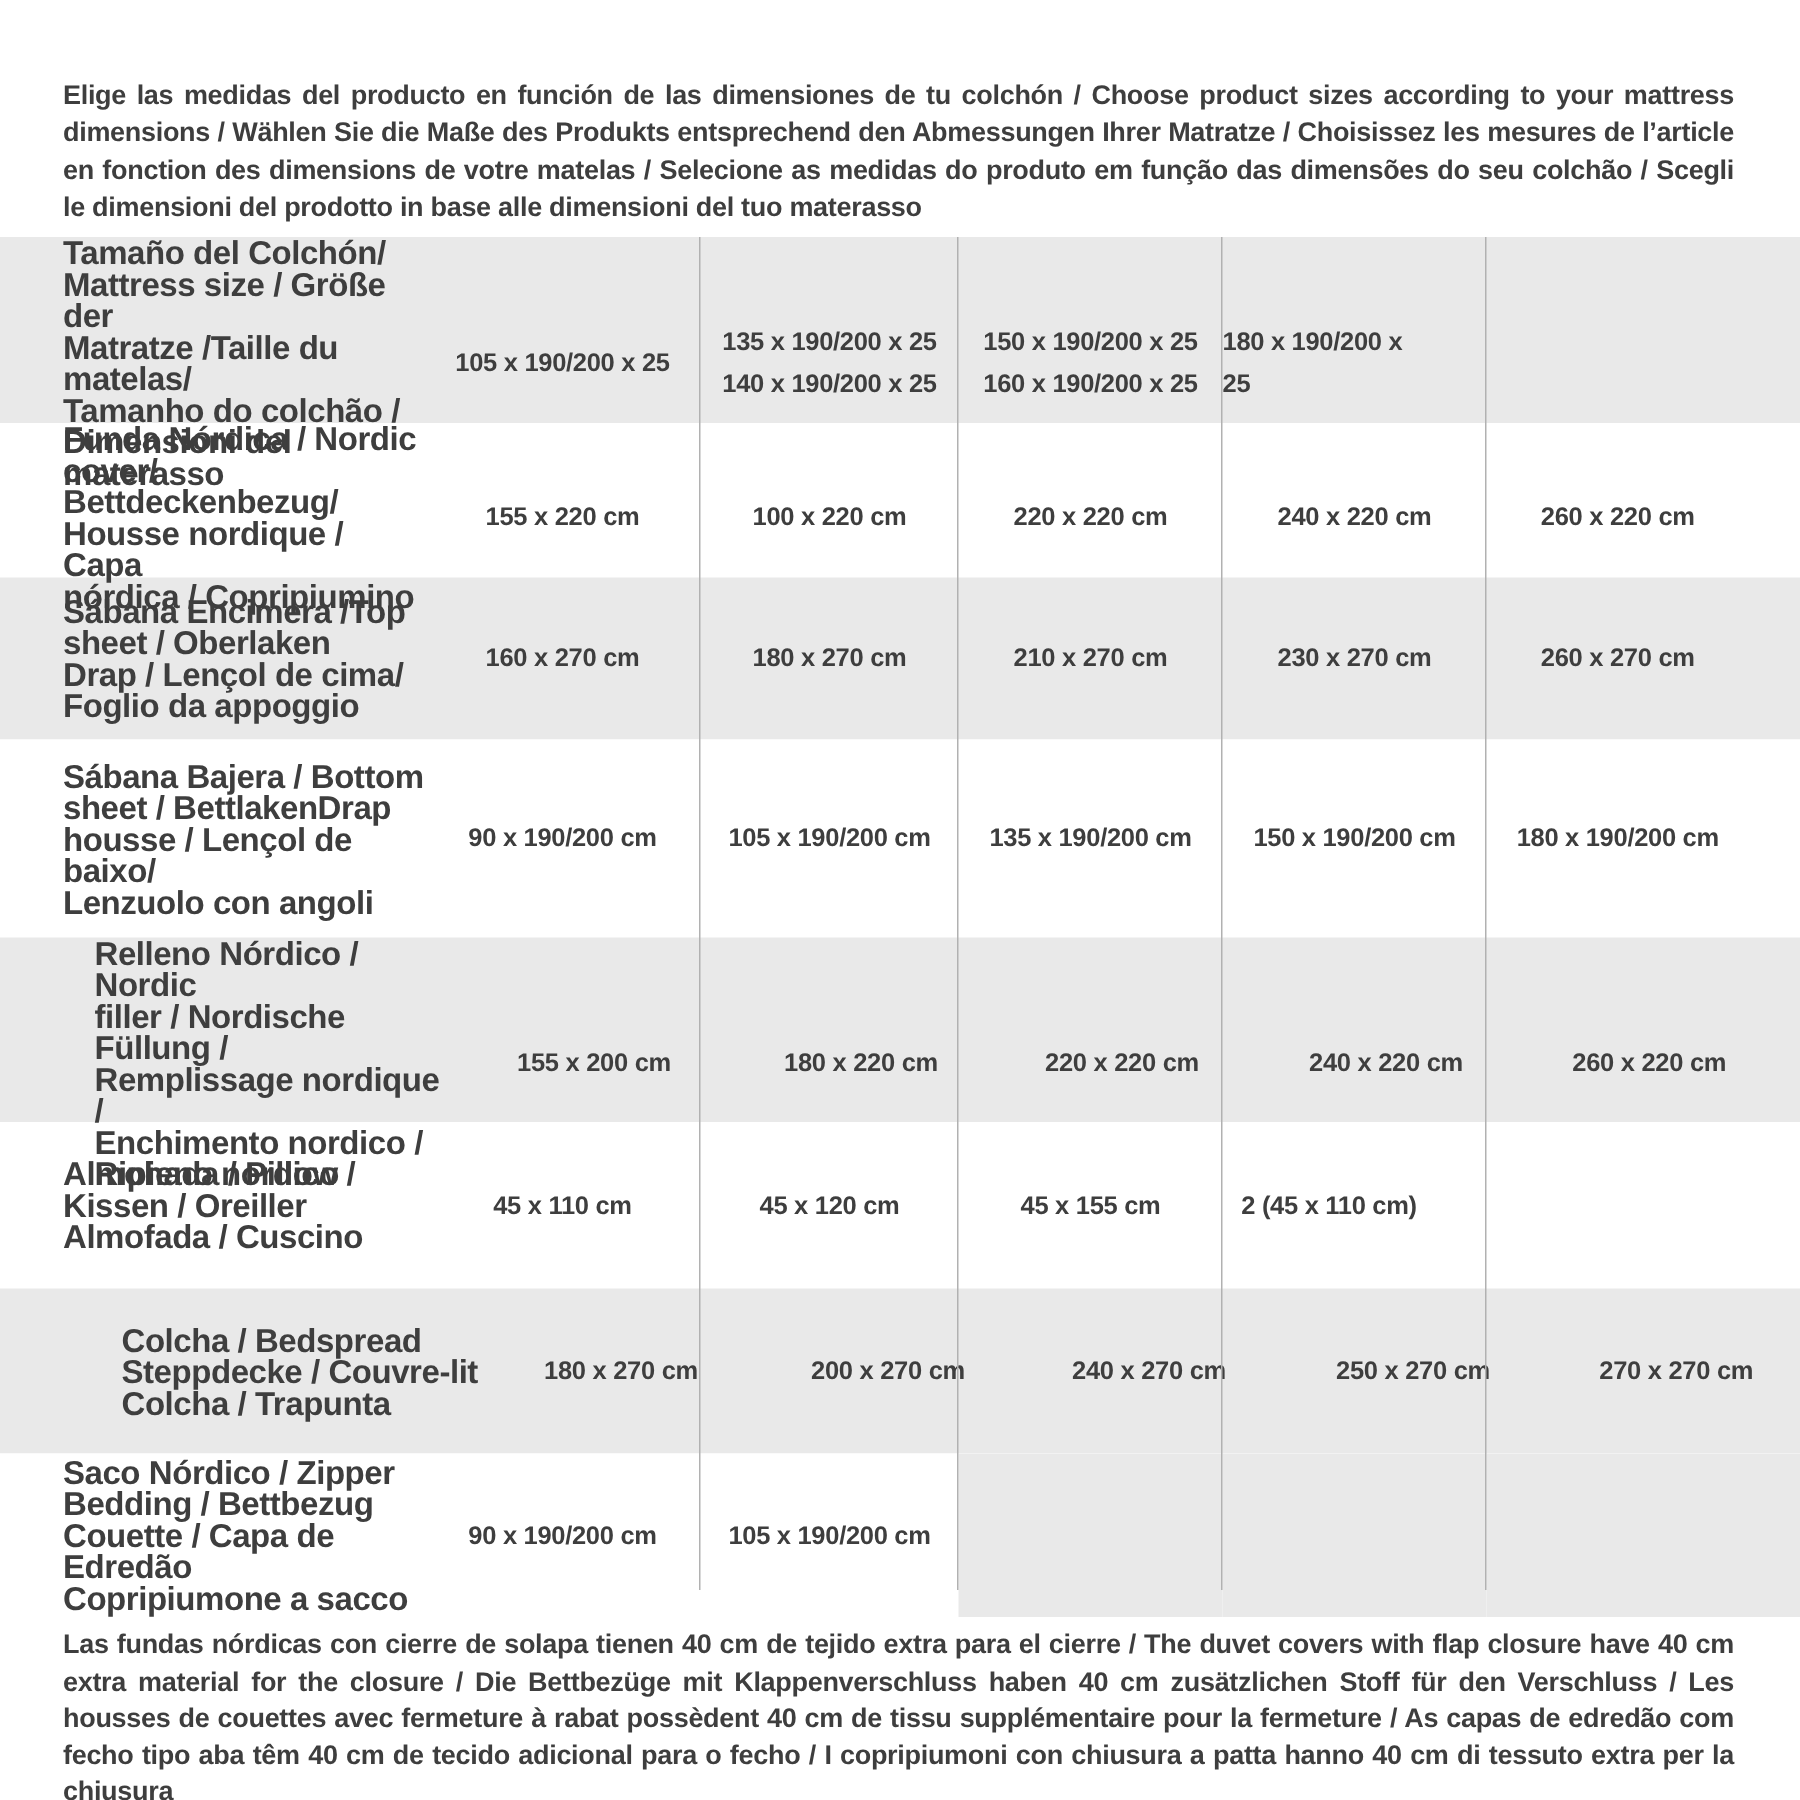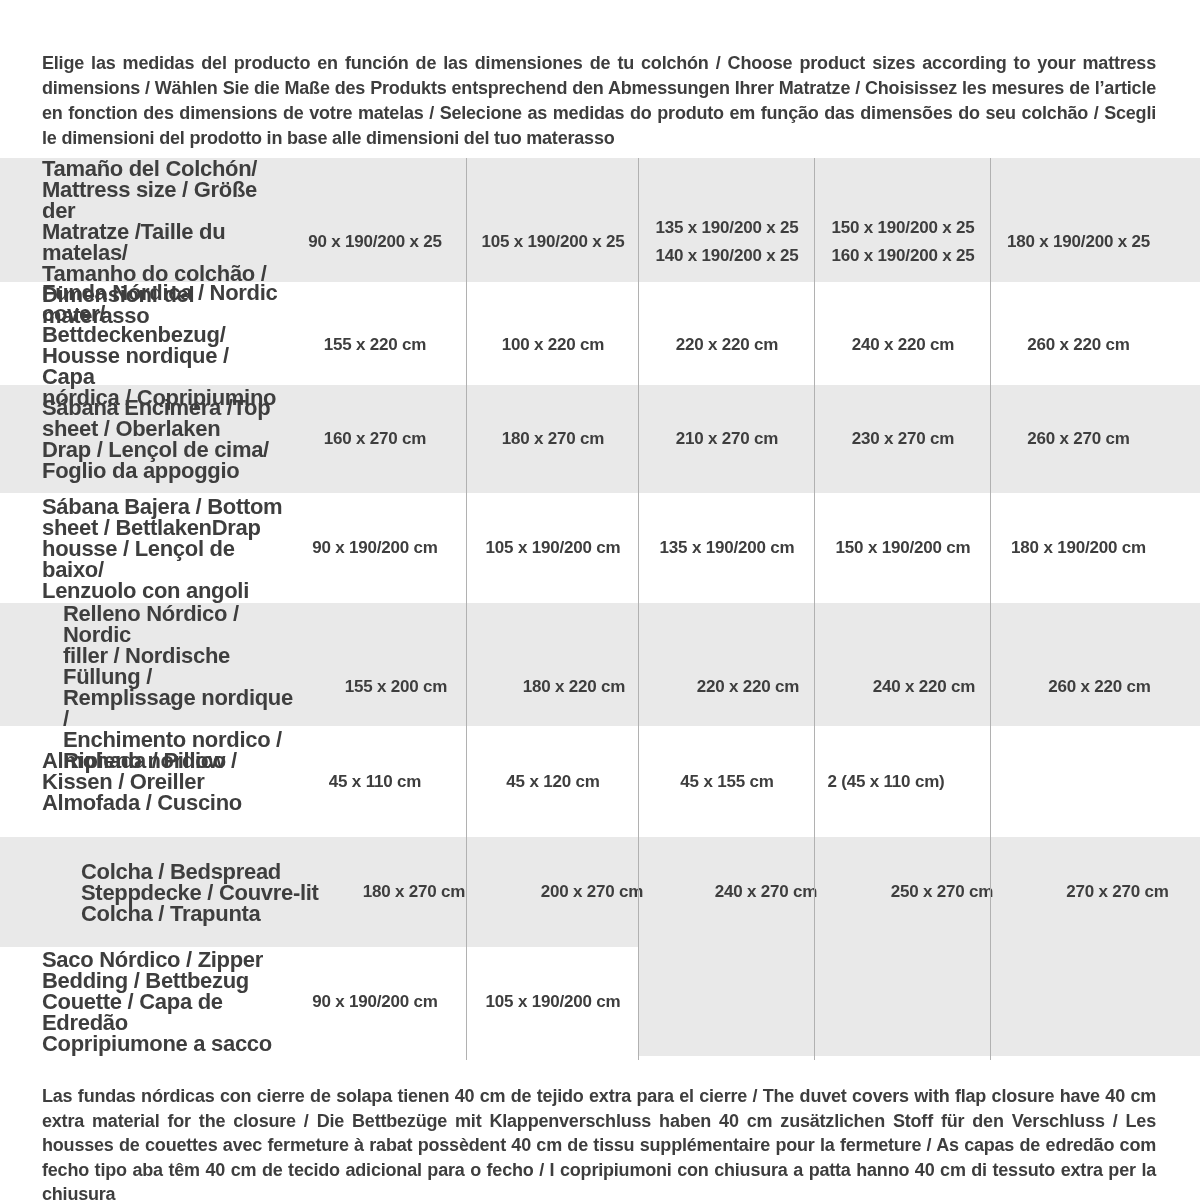--- a/index.html
+++ b/index.html
@@ -80,23 +80,20 @@
   <div class="table" id="size-table">
       <div class="trow shaded" style="height: 124px;">
         <div class="cell label">
           <span>Tamaño del Colchón/
 Mattress size / Größe der
 Matratze /Taille du matelas/
 Tamanho do colchão /
 Dimensioni del materasso</span>
         </div>
         <div class="cell value">
-          <span>90 x 190/200 x 25</span>
-        </div>
-        <div class="cell value">
           <span>105 x 190/200 x 25</span>
         </div>
         <div class="cell value">
           <span>135 x 190/200 x 25
 140 x 190/200 x 25</span>
         </div>
         <div class="cell value">
           <span>150 x 190/200 x 25
 160 x 190/200 x 25</span>
         </div>
@@ -143,21 +140,21 @@
         <div class="cell value">
           <span>210 x 270 cm</span>
         </div>
         <div class="cell value">
           <span>230 x 270 cm</span>
         </div>
         <div class="cell value">
           <span>260 x 270 cm</span>
         </div>
       </div>
-      <div class="trow" style="height: 110px;">
+      <div class="trow" style="height: 132px;">
         <div class="cell label">
           <span>Sábana Bajera / Bottom
 sheet / BettlakenDrap
 housse / Lençol de baixo/
 Lenzuolo con angoli</span>
         </div>
         <div class="cell value">
           <span>90 x 190/200 cm</span>
         </div>
         <div class="cell value">

